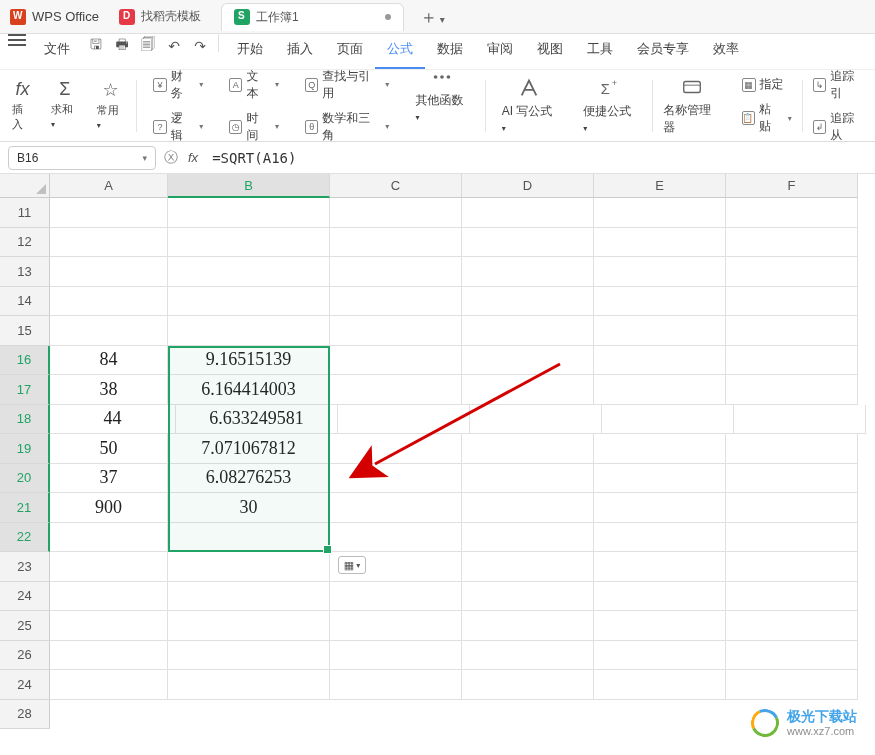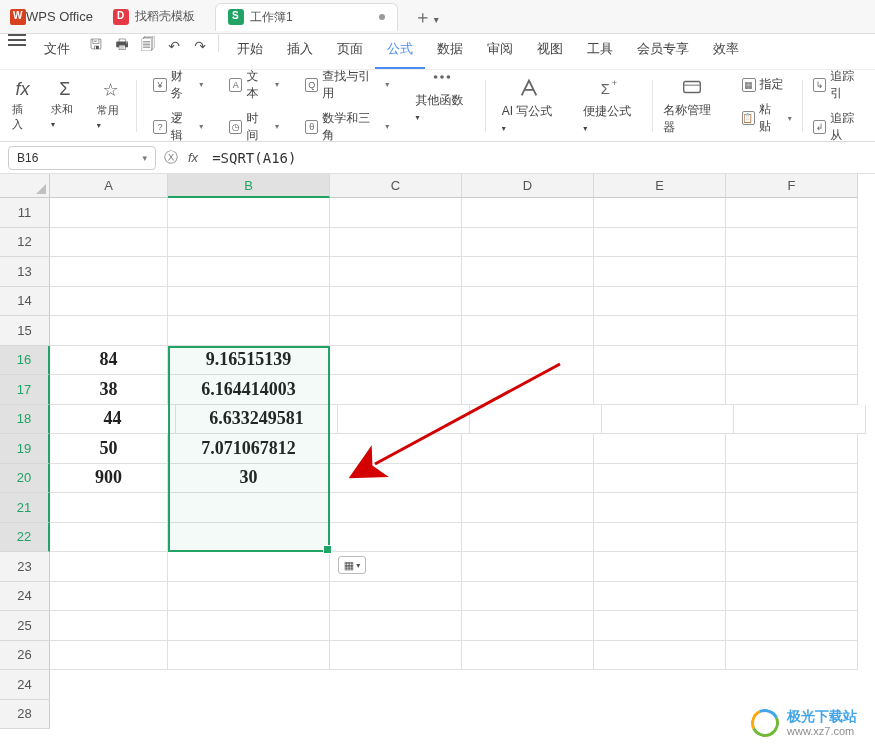--- a/index.html
+++ b/index.html
@@ -1,18 +1,18 @@
 <!DOCTYPE html>
 <html><head>
 <meta charset="utf-8">
 <style>
 * { margin: 0; padding: 0; box-sizing: border-box; font-family: "Microsoft YaHei", Arial, sans-serif; }
 body { width: 875px; height: 755px; overflow: hidden; background: #fff; position: relative; font-size: 13px; color: #333; }
 .title-bar { height: 34px; display: flex; align-items: center; background: #f7f7f7; border-bottom: 1px solid #e0e0e0; padding-left: 10px; }
-.app-logo { display: flex; align-items: center; font-weight: 500; color: #444; }
+.app-logo { display: flex; align-items: center; gap: 6px; font-weight: 500; color: #444; }
 .app-logo .wps-icon { width: 16px; height: 16px; background: #d9411e; border-radius: 2px; position: relative; }
 .app-logo .wps-icon::after { content: "W"; position: absolute; color: #fff; font-size: 10px; font-weight: bold; left: 3px; top: 1px; }
 .tab { height: 28px; display: flex; align-items: center; padding: 0 12px; margin-left: 8px; gap: 6px; border-radius: 6px 6px 0 0; font-size: 12px; color: #555; }
 .tab.template { background: transparent; }
 .tab.template .t-icon { width: 16px; height: 16px; background: #e63946; border-radius: 3px; position: relative; }
 .tab.template .t-icon::after { content: "D"; color:#fff; font-size:10px; position:absolute; left:4px; top:1px; font-weight:bold;}
 .tab.active { background: #fff; border: 1px solid #ddd; border-bottom: none; }
 .tab.active .s-icon { width: 16px; height: 16px; background: #21a366; border-radius: 3px; position: relative; }
 .tab.active .s-icon::after { content: "S"; color:#fff; font-size:10px; position:absolute; left:4px; top:1px; font-weight:bold;}
 .tab .dot { width: 6px; height: 6px; background: #999; border-radius: 50%; margin-left: 80px; }
@@ -49,21 +49,21 @@
 
 .sheet { position: relative; height: calc(100% - 34px - 36px - 72px - 32px); overflow: hidden; }
 .corner { position:absolute; left:0; top:0; width:50px; height:24px; background:#f3f3f3; border-right:1px solid #ccc; border-bottom:1px solid #ccc;}
 .corner::after{content:""; position:absolute; right:3px; bottom:3px; border-left:10px solid transparent; border-bottom:10px solid #c0c0c0;}
 .col-headers { position: absolute; left: 50px; top: 0; right: 0; height: 24px; display: flex; }
 .col-head { height: 24px; display: flex; align-items: center; justify-content: center; font-size: 13px; color: #555; background: #f3f3f3; border-right: 1px solid #d8d8d8; border-bottom: 1px solid #ccc; }
 .col-head.sel { background: #e1e1e1; color:#21a366; border-bottom:2px solid #21a366;}
 .row-headers { position: absolute; left: 0; top: 24px; width: 50px; bottom: 0; }
 .row-head { width: 50px; height: 29.5px; display: flex; align-items: center; justify-content: center; font-size: 13px; color: #555; background: #f3f3f3; border-right: 1px solid #ccc; border-bottom: 1px solid #d8d8d8; }
 .row-head.sel { background: #e1e1e1; color:#21a366; border-right:2px solid #21a366;}
-.cells { position: absolute; left: 50px; top: 24px; right: 0; bottom: 0; font-weight: bold; }
+.cells { position: absolute; left: 50px; top: 24px; right: 0; bottom: 0; }
 .cell-row { display: flex; height: 29.5px; }
 .cell { border-right: 1px solid #e0e0e0; border-bottom: 1px solid #e0e0e0; display: flex; align-items: center; padding: 0 6px; font-size: 18px; font-family: "SimSun", serif; color: #222; }
 .cell.cA { justify-content: center; }
 .cell.cB { justify-content: center; }
 .sel-range { position: absolute; border: 2px solid #21a366; background: rgba(33,163,102,0.05); pointer-events: none; }
 .sel-range::after { content:""; position:absolute; right:-4px; bottom:-4px; width:7px; height:7px; background:#21a366; border:1px solid #fff;}
 .fill-badge { position:absolute; display:flex; align-items:center; gap:2px; width:28px; height:18px; border:1px solid #bbb; border-radius:3px; background:#fff; font-size:11px; color:#555; justify-content:center;}
 .fill-badge .dd{font-size:8px;}
 .arrow-svg { position: absolute; pointer-events: none; }
 
@@ -339,20 +339,28 @@
       </div>
       <div class="cell-row">
         <div class="cell cA" style="width: 118px;">50</div>
         <div class="cell cB" style="width: 162px;">7.071067812</div>
         <div class="cell cC" style="width: 132px;"></div>
         <div class="cell cD" style="width: 132px;"></div>
         <div class="cell cE" style="width: 132px;"></div>
         <div class="cell cF" style="width: 132px;"></div>
       </div>
       <div class="cell-row">
+        <div class="cell cA" style="width: 118px;">37</div>
+        <div class="cell cB" style="width: 162px;">6.08276253</div>
+        <div class="cell cC" style="width: 132px;"></div>
+        <div class="cell cD" style="width: 132px;"></div>
+        <div class="cell cE" style="width: 132px;"></div>
+        <div class="cell cF" style="width: 132px;"></div>
+      </div>
+      <div class="cell-row">
         <div class="cell cA" style="width: 118px;">900</div>
         <div class="cell cB" style="width: 162px;">30</div>
         <div class="cell cC" style="width: 132px;"></div>
         <div class="cell cD" style="width: 132px;"></div>
         <div class="cell cE" style="width: 132px;"></div>
         <div class="cell cF" style="width: 132px;"></div>
       </div>
       <div class="cell-row">
         <div class="cell cA" style="width: 118px;"></div>
         <div class="cell cB" style="width: 162px;"></div>

